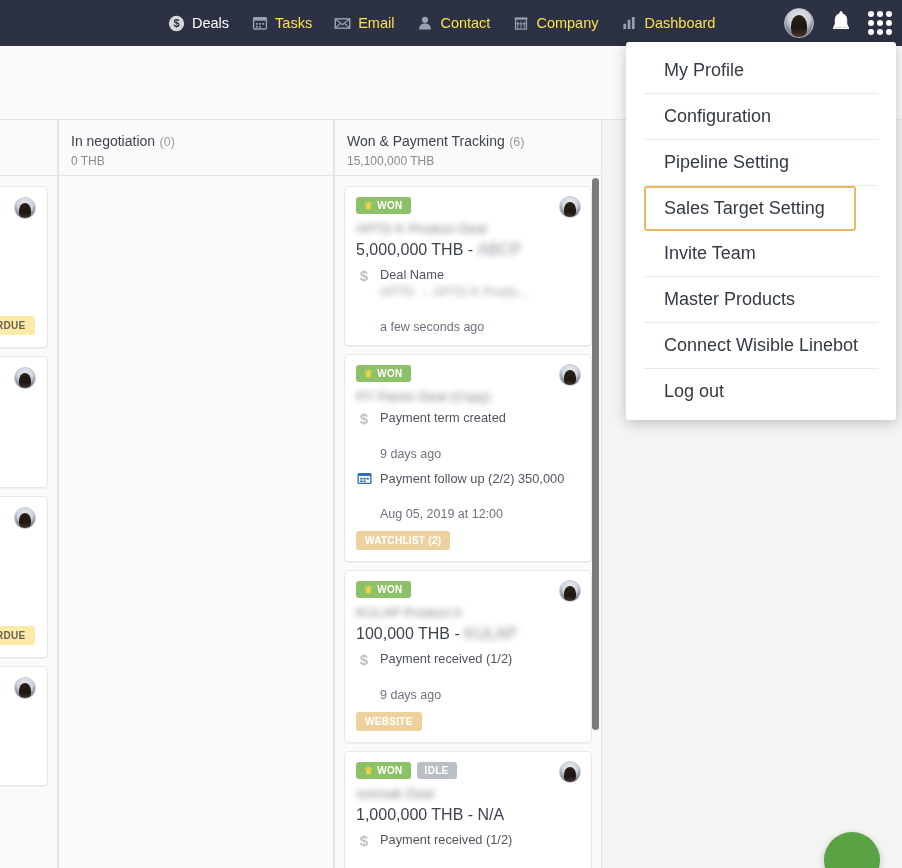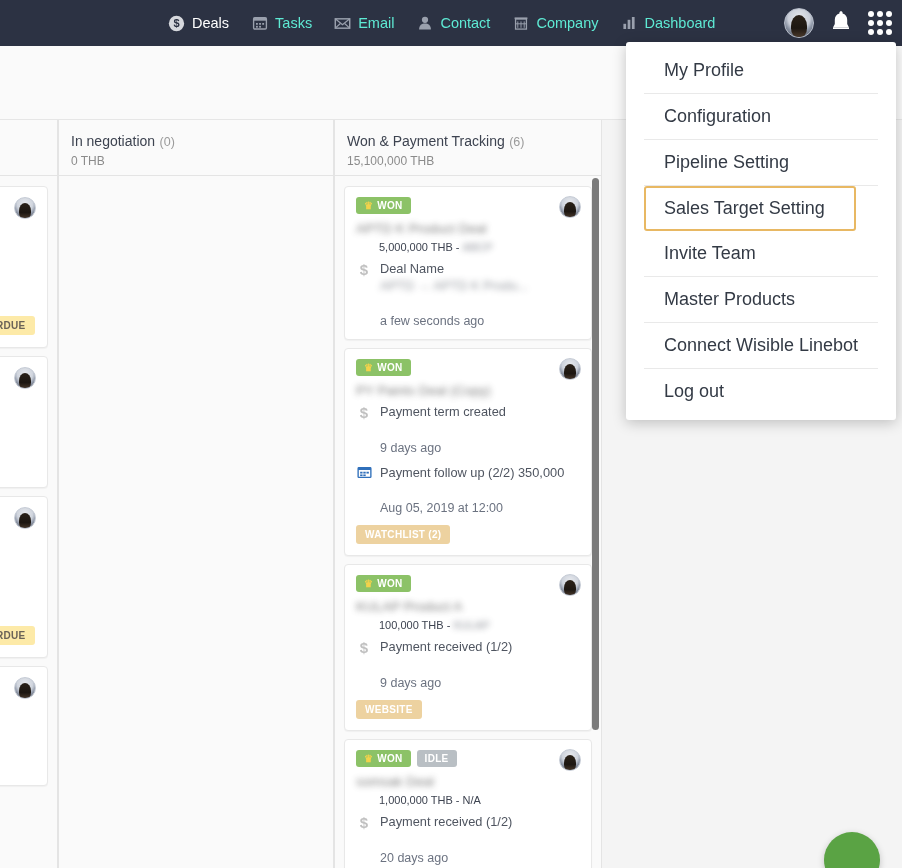--- a/index.html
+++ b/index.html
@@ -19,21 +19,21 @@
     display: flex; align-items: center;
     z-index: 30;
   }
   .nav-center {
     display: flex; align-items: center;
     margin-left: 168px;
     gap: 22px;
   }
   .nav-item {
     display: flex; align-items: center; gap: 7px;
-    color: #5eead4; font-size: 14.5px;
+    color: #fde047; font-size: 14.5px;
     cursor: pointer; white-space: nowrap;
   }
   .nav-item.active { color: #ffffff; }
   .nav-ico { display: inline-flex; align-items: center; justify-content: center; width: 17px; height: 17px; }
   .nav-ico svg { display: block; }
 
   .nav-right {
     position: absolute; right: 10px; top: 0;
     height: 46px; display: flex; align-items: center; gap: 16px;
   }
@@ -112,21 +112,21 @@
     padding: 3px 8px; border-radius: 3px; letter-spacing: .3px;
   }
   .badge-won  { background: #8cc267; }
   .badge-idle { background: #b9bfc4; }
   .crown { font-size: 10px; color: #f2d24b; line-height: 1; }
 
   .deal-title {
     font-size: 13.5px; color: #4a4a4a; margin-bottom: 3px;
     filter: blur(3.4px); opacity: .72; user-select: none; height: 17px;
   }
-  .deal-amount { font-size: 11px; color: #3d4350; margin-bottom: 7px; margin-left: 23px; }
+  .deal-amount { font-size: 16px; color: #3d4350; margin-bottom: 7px; }
   .deal-amount .blurred { filter: blur(3.2px); opacity: .6; display: inline-block; }
 
   .row-line { display: flex; gap: 8px; align-items: flex-start; margin-top: 3px; }
   .row-ico { width: 16px; flex: 0 0 16px; display:flex; align-items:center; justify-content:center; padding-top:1px; }
   .row-ico.dollar { color: #c0c0c0; font-size: 15px; font-weight: bold; }
   .row-txt { font-size: 12.8px; color: #4f5560; line-height: 17px; }
   .row-txt .blurred { filter: blur(3px); opacity:.6; display:inline-block; }
   .row-sub { font-size: 12.5px; color: #6b7280; margin-left: 24px; margin-top: 20px; }
 
   .tag {

